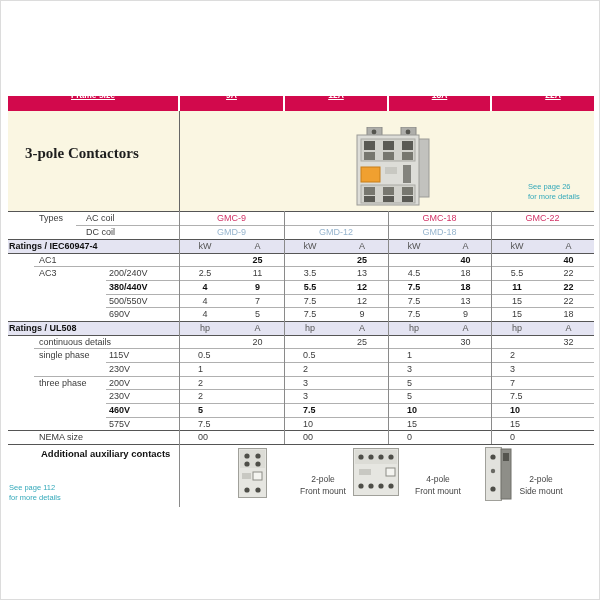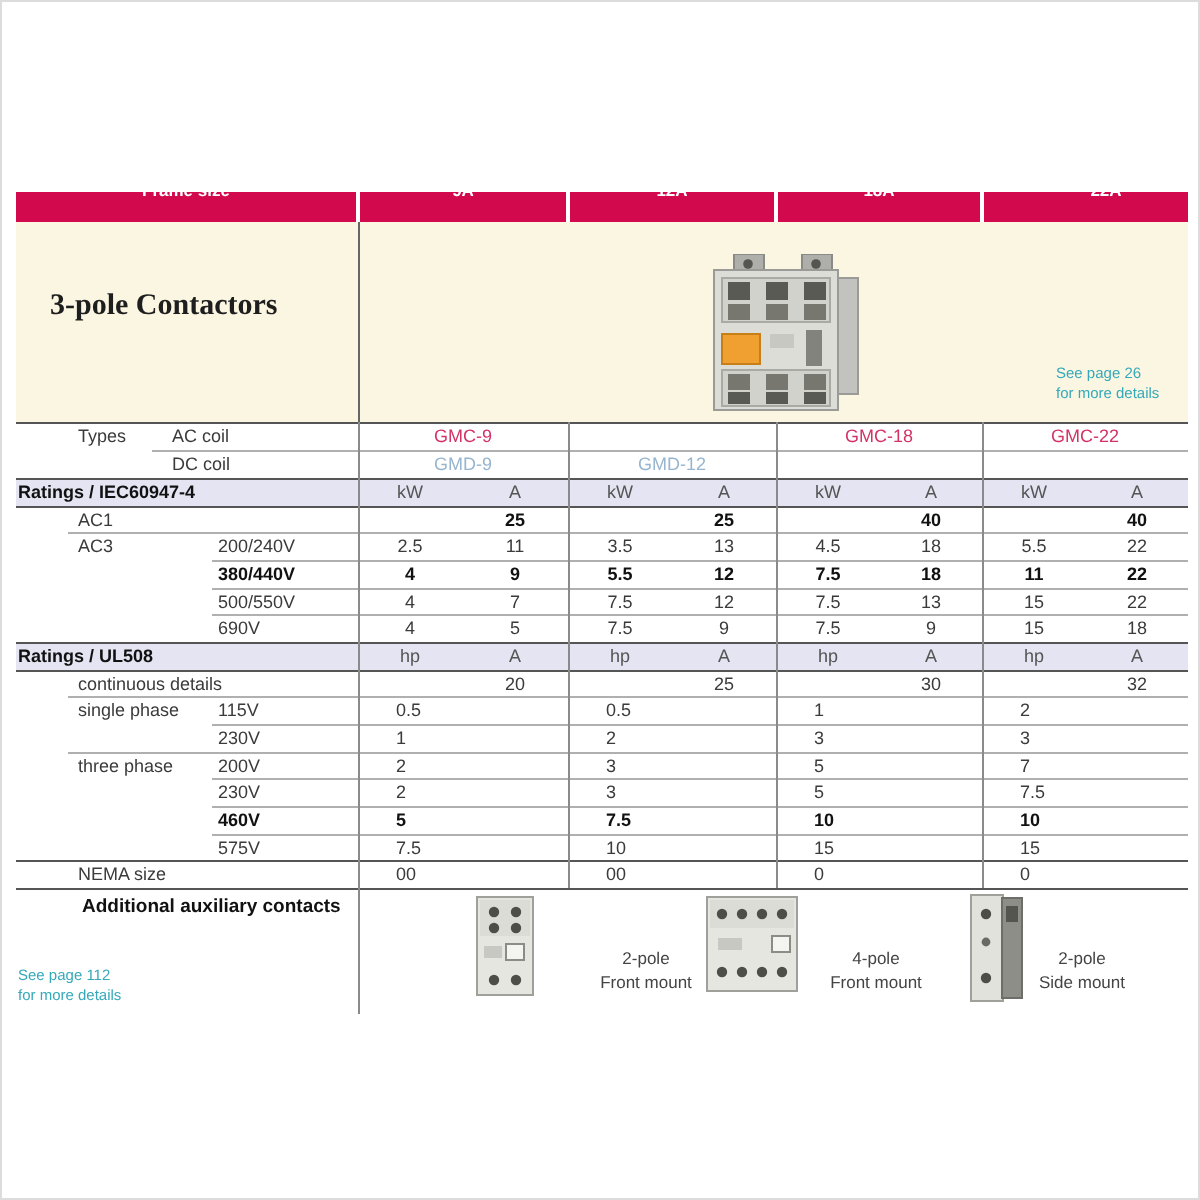--- a/index.html
+++ b/index.html
@@ -4,21 +4,21 @@
 <style>
   html,body{margin:0;padding:0;background:#fff;}
   #page{position:relative;width:600px;height:600px;background:#ffffff;
         font-family:"Liberation Sans",sans-serif;color:#333;box-sizing:border-box;
         border:1px solid #dcdcdc;overflow:hidden;}
   .abs{position:absolute;}
   
   .bar{position:absolute;top:95px;left:7px;width:586px;height:15px;background:#d2094c;}
   .bargap{position:absolute;top:95px;width:2px;height:15px;background:#ffffff;}
   .barlbl{position:absolute;top:87px;height:15px;line-height:15px;text-align:center;
-          color:#fff;font-size:8.5px;font-weight:bold;}
+          color:#fff;font-size:8.5px;font-weight:bold;text-decoration:underline;}
   
   .cream{position:absolute;top:110px;left:7px;width:586px;height:100px;background:#faf6e2;}
   .title{position:absolute;top:144px;left:12px;font-family:"Liberation Serif",serif;
          font-size:15px;font-weight:bold;color:#1e1e1e;margin-left:12px;}
   .teal{position:absolute;color:#35a9ba;font-size:7.5px;line-height:10px;}
   
   .lav{position:absolute;left:7px;width:586px;height:14px;background:#e4e4f2;}
   
   .hl{position:absolute;height:1px;background:#b0b0b0;}
   .hl.dark{background:#555;}
@@ -124,20 +124,21 @@
     <span class="cell sec">Types</span>
     <span class="cell coil">AC coil</span>
     <span class="cell f0 gmc">GMC-9</span>
     <span class="cell f2 gmc">GMC-18</span>
     <span class="cell f3 gmc">GMC-22</span>
   </div>
   <div class="trow" style="top:224px">
     <span class="cell coil">DC coil</span>
     <span class="cell f0 gmd">GMD-9</span>
     <span class="cell f1 gmd">GMD-12</span>
+    <span class="cell f2 gmd">GMD-18</span>
   </div>
   <div class="trow" style="top:238px">
     <span class="cell rt">Ratings / IEC60947-4</span>
     <span class="cell k0 un">kW</span>
     <span class="cell p0 un">A</span>
     <span class="cell k1 un">kW</span>
     <span class="cell p1 un">A</span>
     <span class="cell k2 un">kW</span>
     <span class="cell p2 un">A</span>
     <span class="cell k3 un">kW</span>

